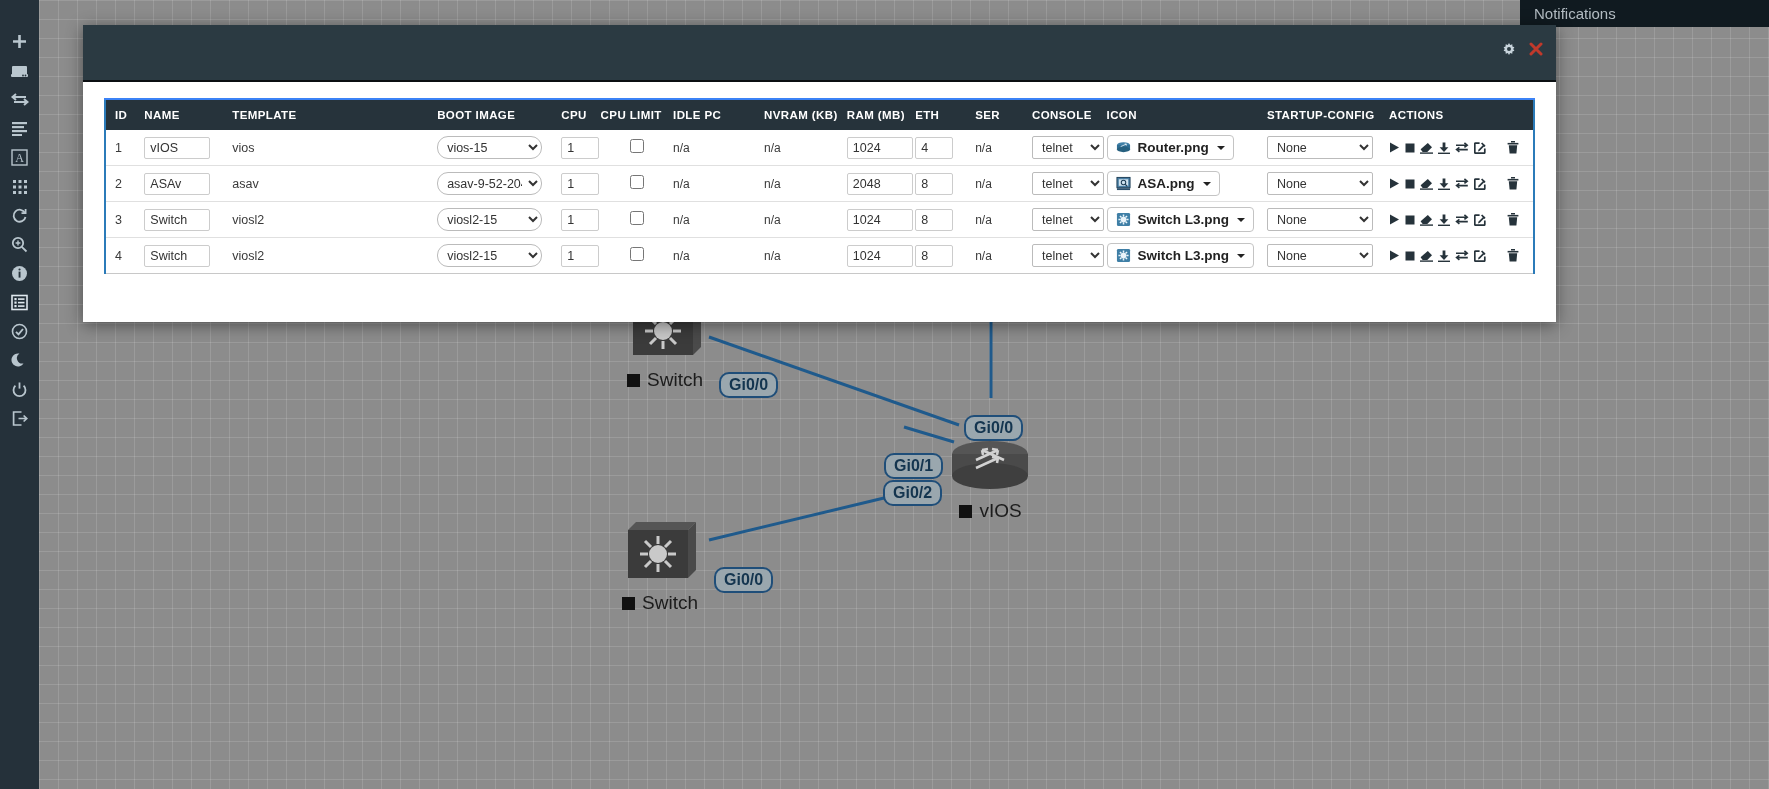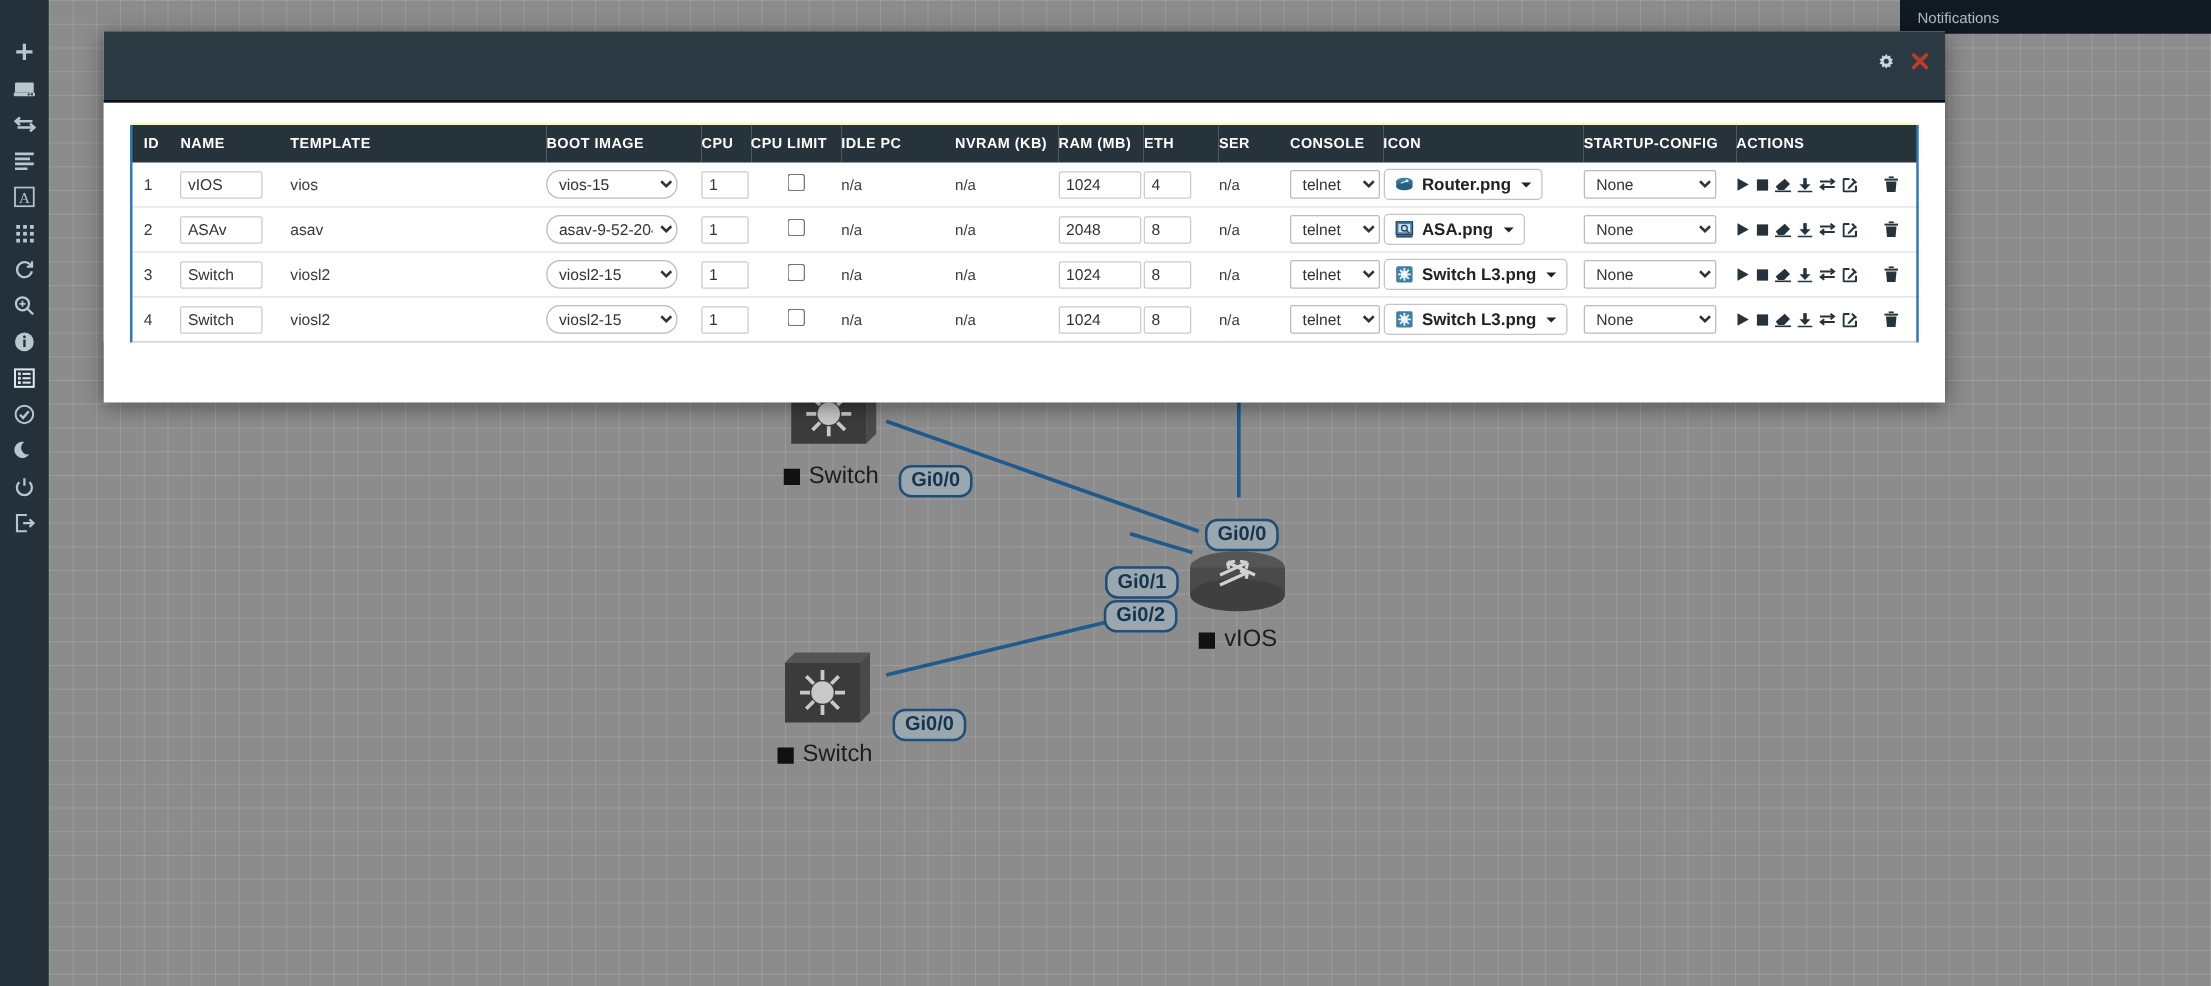--- a/index.html
+++ b/index.html
@@ -46,21 +46,21 @@
   .sb-item {
     width: 39px; height: 29px; display: flex; align-items: center;
     justify-content: center; color: #b9c6ce; cursor: pointer;
   }
   .sb-item svg { display: block; }
   .sb-item.active svg { color: #dfe8ee; }
 
   
   .notif {
     position: absolute; right: 0; top: 0; width: 249px; height: 27px;
-    background: #101a20; color: #b3bcc2; font-size: 12px;
+    background: #101a20; color: #b3bcc2; font-size: 15px;
     display: flex; align-items: center; padding-left: 14px;
     font-family: "Liberation Sans", sans-serif;
   }
 
   
   .modal {
     position: absolute; left: 83px; top: 25px; width: 1473px; height: 297px;
     background: #fff; box-shadow: 0 3px 16px rgba(0,0,0,.45);
   }
   .modal-head {
@@ -77,21 +77,21 @@
   .close-btn { color: #c0392b; cursor: pointer; font-size: 18px; font-weight: bold; line-height: 1; }
 
   .modal-body { padding: 16px 21px 0 21px; background: #fff; }
 
   
   table.nodes { width: 100%; border-collapse: collapse; border-left: 2px solid #2b7bb9; border-right: 2px solid #2b7bb9; }
   table.nodes thead tr { background: #26333b; }
   table.nodes thead th {
     color: #fff; font-size: 11.5px; font-weight: bold; letter-spacing: .4px;
     text-align: left; padding: 9px 0 9px 0; height: 28px;
-    border-top: 2px solid #fef9c3;
+    border-top: 2px solid #3b82f6;
     font-family: "Liberation Sans", sans-serif;
   }
   table.nodes tbody td {
     font-size: 12.5px; color: #3a3a3a; padding: 5px 0; height: 34px;
     border-bottom: 1px solid #e0e0e0; vertical-align: middle;
     font-family: "Liberation Sans", sans-serif;
   }
   table.nodes tbody tr:last-child td { border-bottom: 1px solid #c8c8c8; }
 
   .c-id      { width: 38px; padding-left: 9px !important; }

